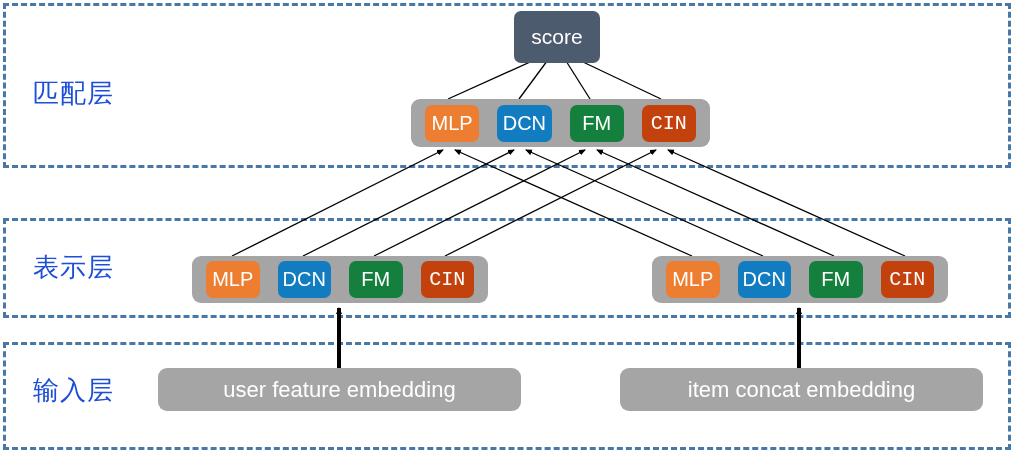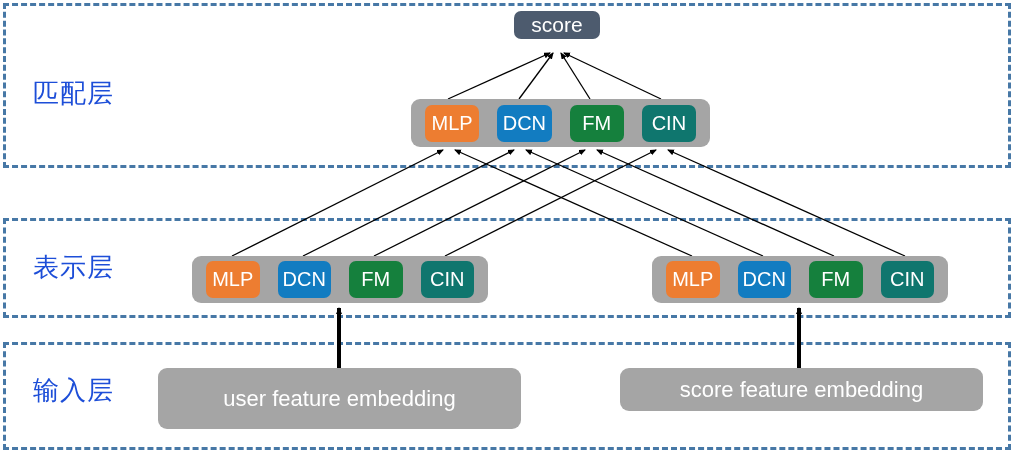--- a/index.html
+++ b/index.html
@@ -39,21 +39,21 @@
   #label-match { left: 33px; top: 80px; }
   #label-repr  { left: 33px; top: 254px; }
   #label-input { left: 33px; top: 377px; }
 
   
   #score-node {
     position: absolute;
     left: 514px;
     top: 11px;
     width: 86px;
-    height: 28px;
+    height: 52px;
     background: #4d5b6e;
     border-radius: 7px;
     color: #ffffff;
     font-size: 21px;
     display: flex;
     align-items: center;
     justify-content: center;
   }
 
   
@@ -78,21 +78,21 @@
     font-size: 20px;
     display: flex;
     align-items: center;
     justify-content: center;
     flex: 1 1 0;
     white-space: nowrap;
   }
   .m-mlp { background: #ed7d31; }
   .m-dcn { background: #127cc1; text-align: center; }
   .m-fm  { background: #15803d; }
-  .m-cin { background: #0f766e; }
+  .m-cin { background: #c2410c; font-family: Liberation Mono, monospace; }
 
   
   #hadamard-note {
     position: absolute;
     left: 737px;
     top: 109px;
     font-size: 24px;
     color: #000000;
     white-space: nowrap;
     font-family: "DejaVu Sans", "Liberation Sans", sans-serif;
@@ -103,21 +103,21 @@
     position: absolute;
     background: #a5a5a5;
     border-radius: 9px;
     color: #ffffff;
     font-size: 22px;
     display: flex;
     align-items: center;
     justify-content: center;
     white-space: nowrap;
   }
-  #embed-user { left: 158px; top: 368px; width: 363px; height: 61px; }
+  #embed-user { left: 158px; top: 368px; width: 363px; height: 43px; }
   #embed-item { left: 620px; top: 368px; width: 363px; height: 43px; }
 
   
   #edges {
     position: absolute;
     left: 0; top: 0;
     width: 1014px;
     height: 455px;
     pointer-events: none;
   }
@@ -185,15 +185,15 @@
   </div>
 
   <div class="model-group" id="group-item">
     <div class="model-box m-mlp">MLP</div>
     <div class="model-box m-dcn">DCN</div>
     <div class="model-box m-fm">FM</div>
     <div class="model-box m-cin">CIN</div>
   </div>
 
   <div class="embed-bar" id="embed-user">user feature embedding</div>
-  <div class="embed-bar" id="embed-item">score feature embedding</div>
+  <div class="embed-bar" id="embed-item">item concat embedding</div>
 
 </div>
 
 </body></html>

